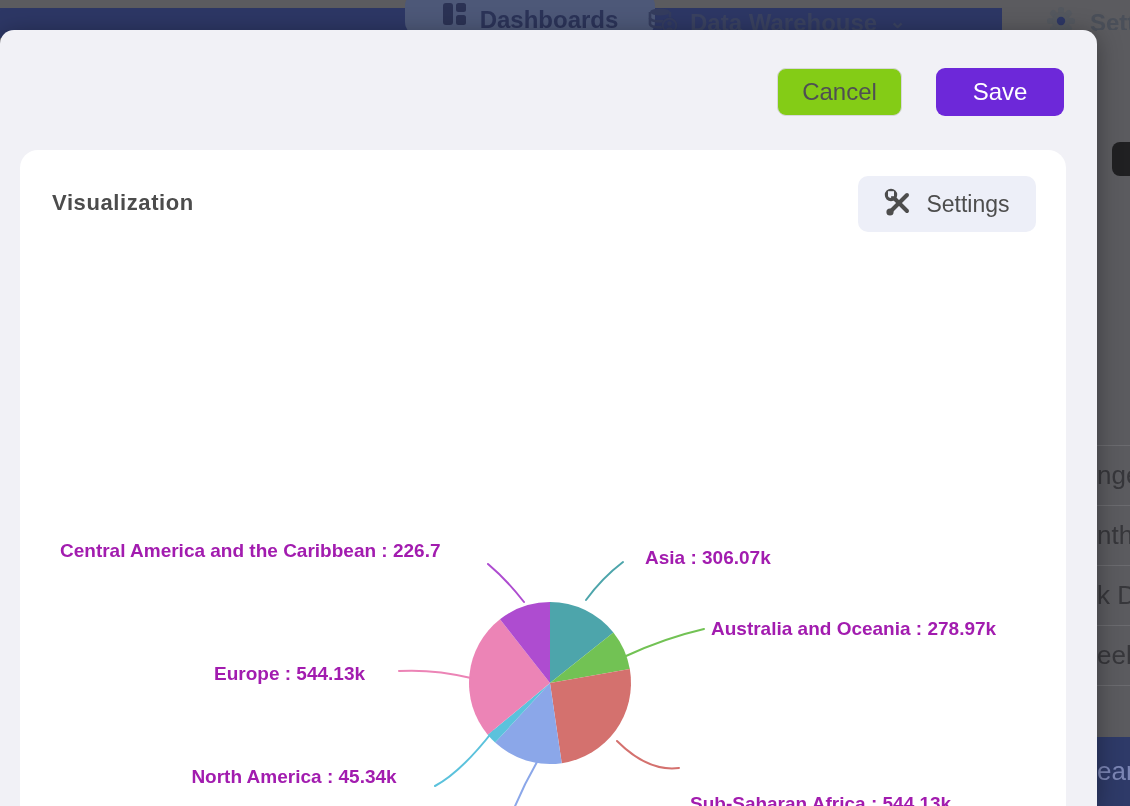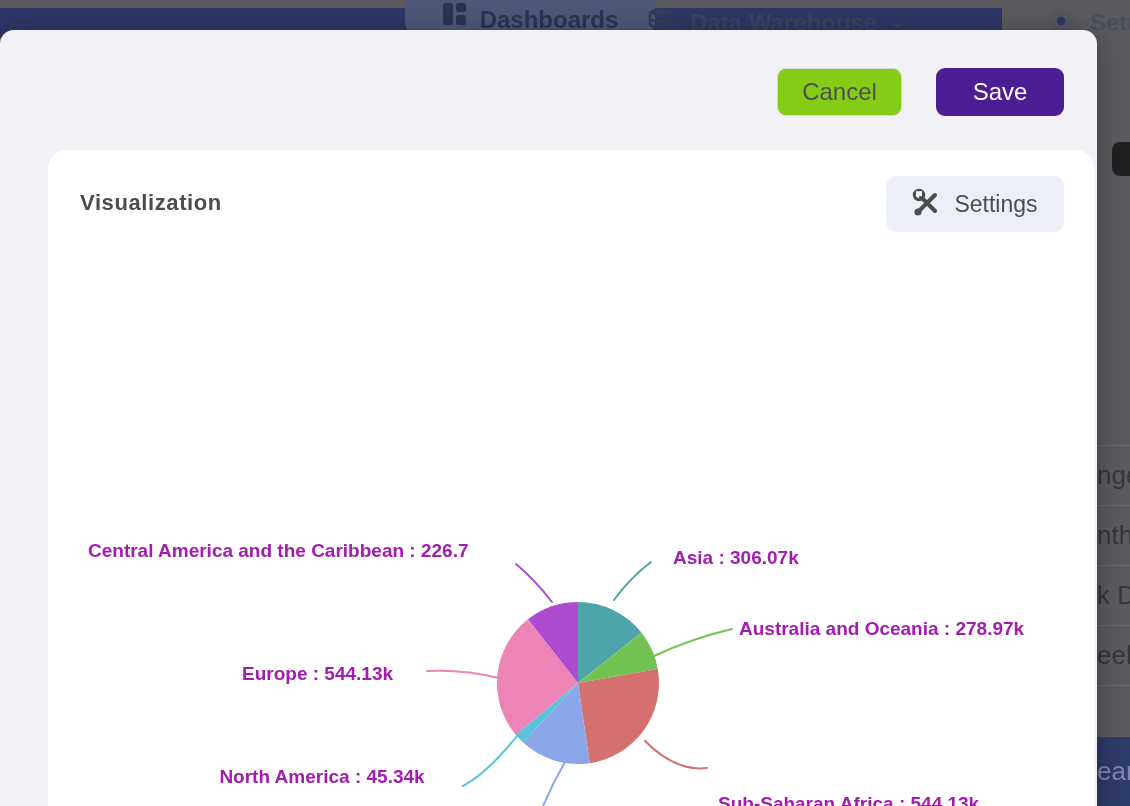--- a/index.html
+++ b/index.html
@@ -32,26 +32,26 @@
                       font-weight: 500; white-space: nowrap; }
 
   
   .modal { position: absolute; left: 0; top: 30px; width: 1097px; height: 776px;
            background: #f1f1f6; border-radius: 14px 14px 0 0;
            box-shadow: 0 4px 24px rgba(0,0,0,0.35); }
   .btn-cancel { position: absolute; left: 777px; top: 38px; width: 125px; height: 48px;
                 background: #84cc16; border: 1px solid #d7d7db; border-radius: 9px;
                 color: #4f4f53; font-size: 24px; font-family: inherit; cursor: pointer; }
   .btn-save { position: absolute; left: 936px; top: 38px; width: 128px; height: 48px;
-              background: #4c1d95; border: none; border-radius: 9px; color: #ffffff;
+              background: #6d28d9; border: none; border-radius: 9px; color: #ffffff;
               font-size: 24px; font-family: inherit; cursor: pointer; }
 
   
   .card { position: absolute; left: 20px; top: 120px; width: 1046px; height: 656px;
-          background: #ffffff; border-radius: 18px 18px 0 0; overflow: hidden; margin-left: 28px; }
+          background: #ffffff; border-radius: 18px 18px 0 0; overflow: hidden; }
   .card-heading { position: absolute; left: 32px; top: 40px; font-size: 22px; font-weight: bold;
                   color: #4c4c4c; letter-spacing: 0.6px; }
   .btn-settings { position: absolute; left: 838px; top: 26px; width: 178px; height: 56px;
                   background: #edeff8; border: none; border-radius: 10px; display: flex;
                   align-items: center; justify-content: center; gap: 12px;
                   font-family: inherit; cursor: pointer; }
   .btn-settings-label { font-size: 23px; color: #4d4d4d; }
 
   .chart-title { position: absolute; left: 0; top: 122px; width: 1046px; text-align: center;
                  font-size: 31px; color: #595959; }

